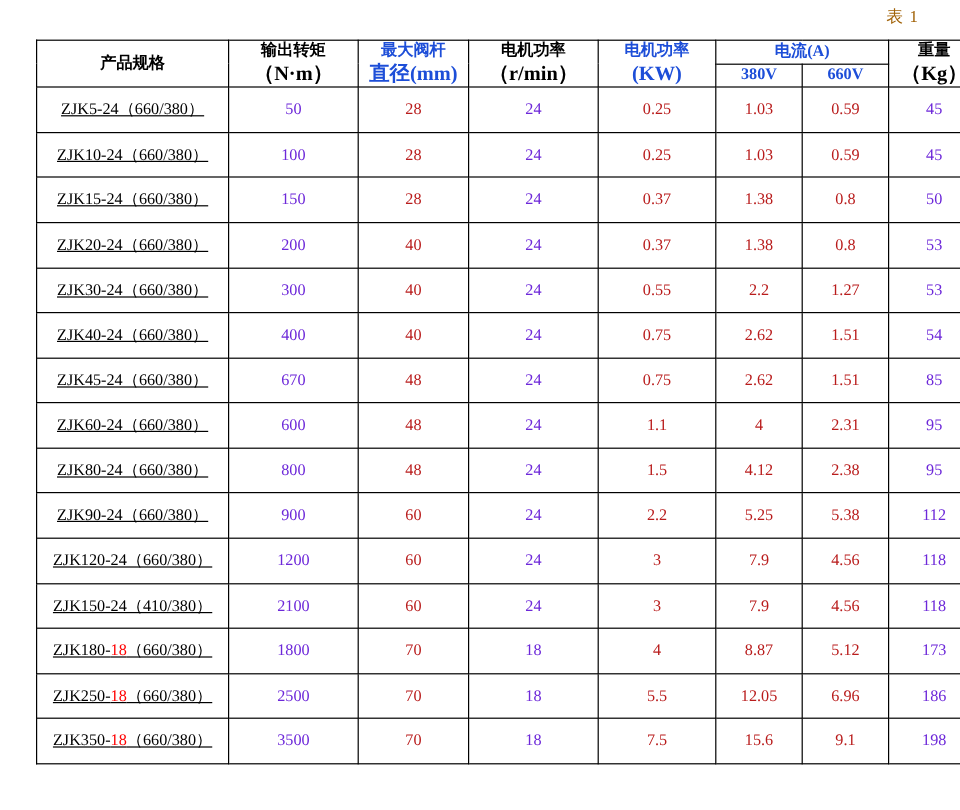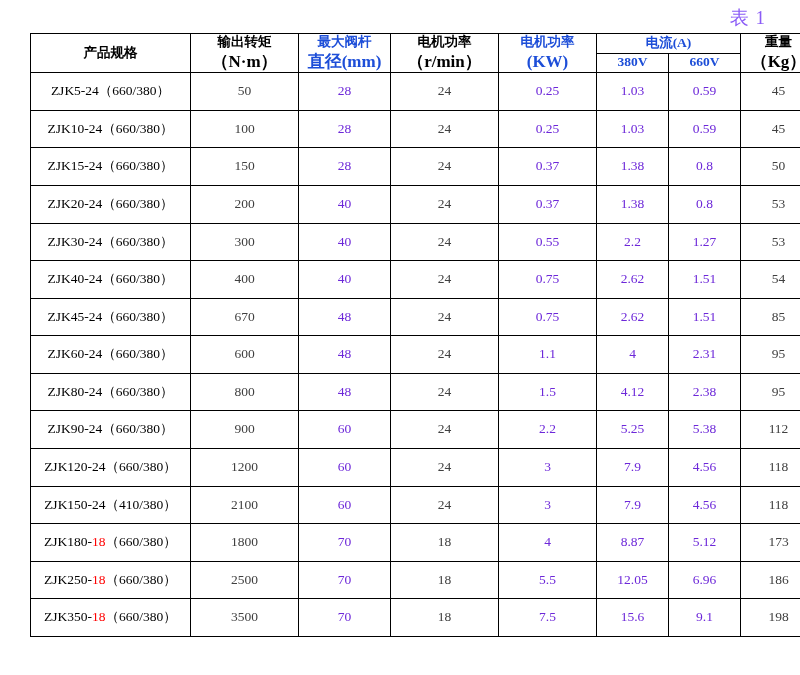--- a/index.html
+++ b/index.html
@@ -18,24 +18,24 @@
   .page {
     width: 800px;
     height: 675px;
     position: relative;
     box-sizing: border-box;
   }
   .caption {
     position: absolute;
     top: 5px;
     right: 34px;
-    font-size: 19px;
+    font-size: 14px;
     font-family: "Liberation Serif", serif;
     letter-spacing: 1px;
-    color: #8b5cf6;
+    color: #a16207;
     white-space: nowrap;
   }
   .table-wrap {
     position: absolute;
     left: 30px;
     top: 33px;
     width: 740px;
   }
   table.spec {
     border-collapse: collapse;
@@ -69,23 +69,24 @@
   tbody td {
     height: 36.6px;
     line-height: 36.6px;
   }
   td.c-model {
     font-size: 14px;
     text-align: left;
     padding-left: 12px;
     color: #000;
     white-space: nowrap;
-  }
-  td.c-black { color: #404040; font-size: 14px; margin-left: 36px; }
-  td.c-red { color: #6d28d9; font-size: 14px; }
+    text-decoration: underline;
+  }
+  td.c-black { color: #6d28d9; font-size: 14px; margin-left: 36px; }
+  td.c-red { color: #b91c1c; font-size: 14px; }
 
   
   col.w-model { width: 160px; }
   col.w-torque { width: 108px; }
   col.w-stem { width: 92px; }
   col.w-speed { width: 108px; }
   col.w-power { width: 98px; }
   col.w-cur1 { width: 72px; }
   col.w-cur2 { width: 72px; }
   col.w-weight { width: 76px; }

